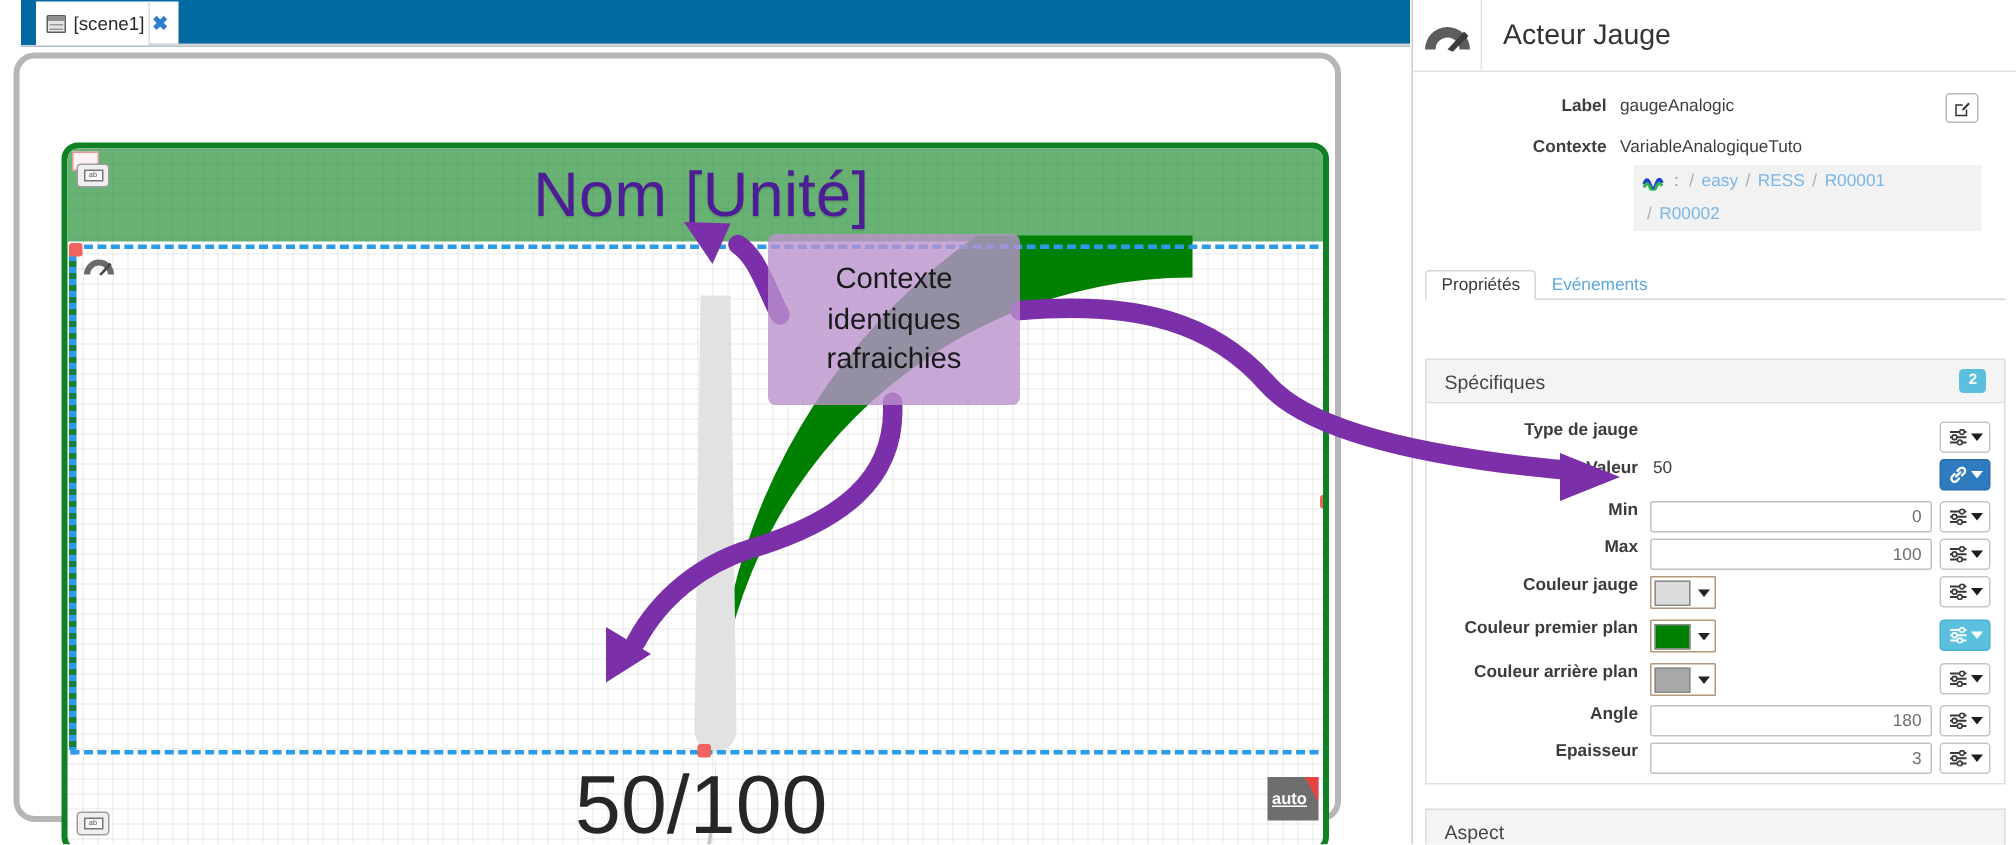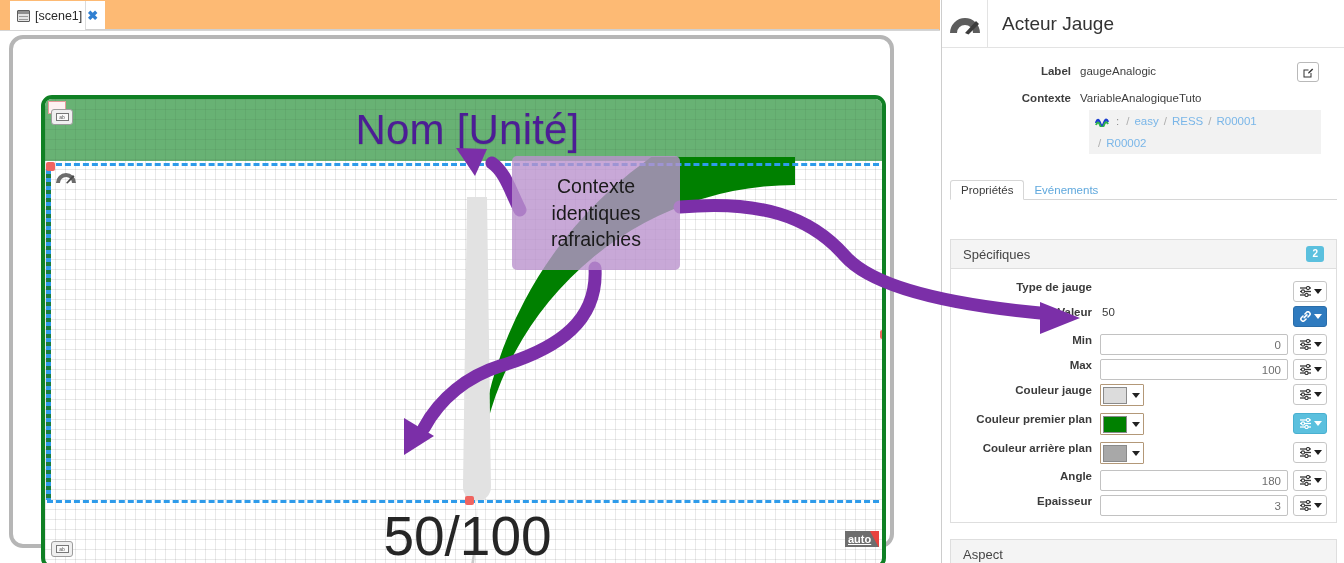--- a/index.html
+++ b/index.html
@@ -17,23 +17,23 @@
   
   #left-pane {
     position: absolute; left: 0; top: 0;
     width: 940px; height: 563px;
     background: #ffffff;
     overflow: hidden;
   }
 
   
   #tab-strip {
-    position: absolute; left: 0; top: 0;
+    position: absolute; left: 14px; top: 0;
     width: 940px; height: 31px;
-    background: #fdba74;
+    background: #0369a1;
     border-bottom: 1px solid #d5d5d5;
   }
   .scene-tab {
     position: absolute; left: 10px; top: 1px;
     height: 29px;
     display: flex; align-items: center; gap: 5px;
     padding: 0 6px;
     font-size: 12px; color: #333;
     background: #fff;
     border: 1px solid transparent;
@@ -173,21 +173,21 @@
     width: 845px;
     text-align: center;
     font-size: 55px;
     color: #262626;
     z-index: 4;
   }
 
   
   #auto-badge {
     position: absolute; right: 3px; bottom: 18px;
-    height: 16px; min-width: 34px;
+    height: 29px; min-width: 34px;
     background: #6e6e6e;
     color: #ffffff;
     font-size: 11px; font-weight: bold;
     display: flex; align-items: center;
     padding: 0 3px;
     overflow: hidden;
     z-index: 9;
     position: absolute;
     text-decoration: underline;
   }

